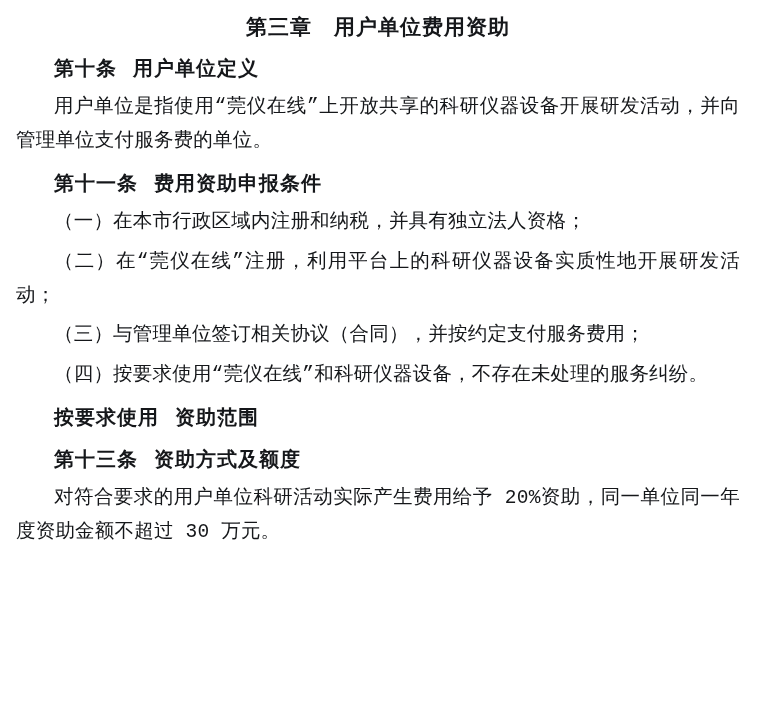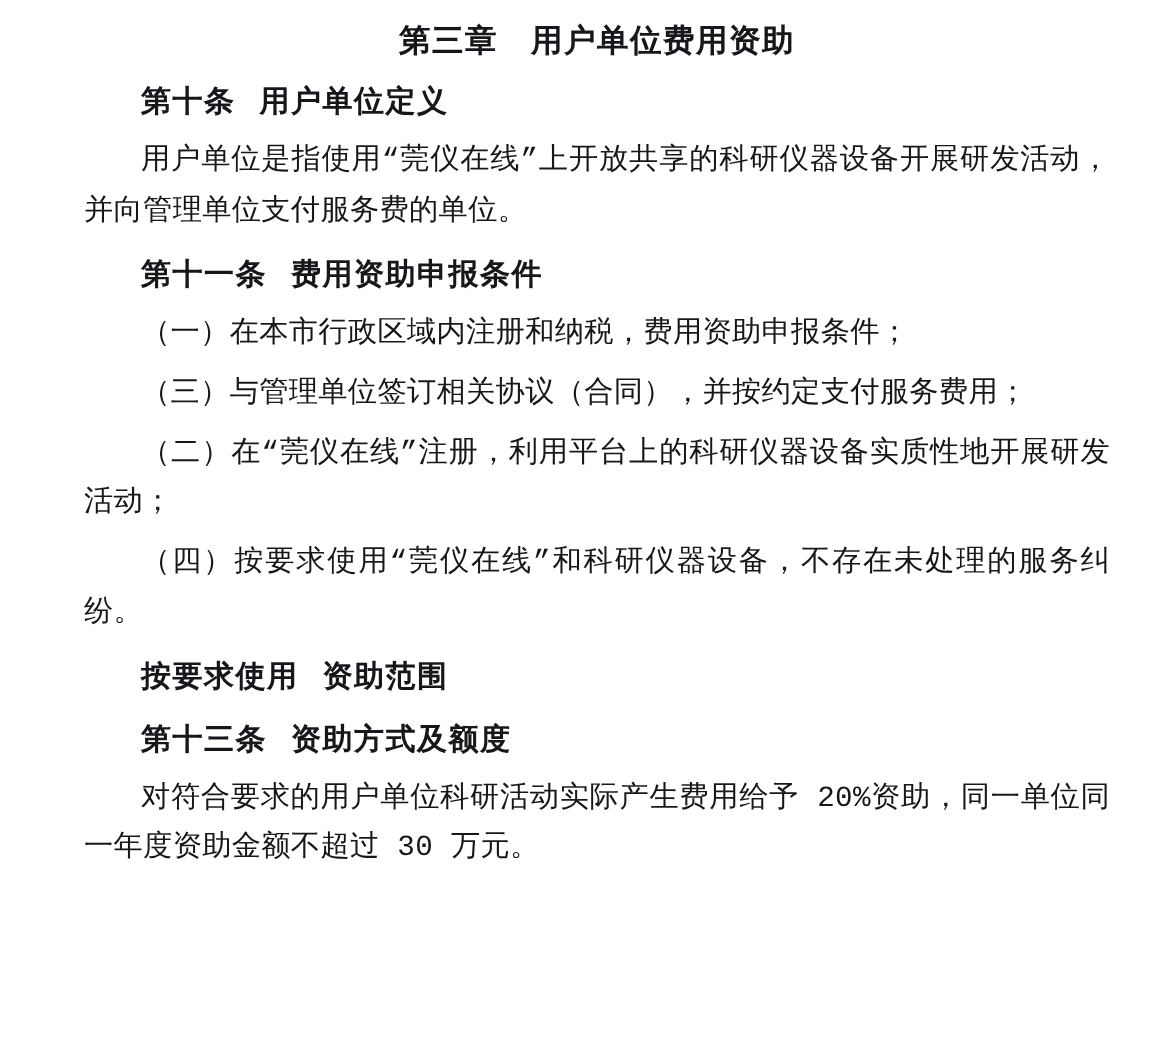--- a/index.html
+++ b/index.html
@@ -12,21 +12,21 @@
     background: #ffffff;
     font-family: "DejaVu Serif", "Liberation Serif", serif;
     color: #15171a;
     overflow: hidden;
   }
   .page {
     position: relative;
     width: 776px;
     height: 705px;
     box-sizing: border-box;
-    padding: 8px 36px 0 56px;
+    padding: 8px 36px 0 16px;
   }
   .chapter-title {
     text-align: center;
     font-size: 21px;
     font-weight: bold;
     letter-spacing: 1px;
     margin: 4px 0 14px 0;
     line-height: 1.4;
   }
   .chapter-title .gap {
@@ -70,23 +70,23 @@
   </div>
 
   <div class="article-heading">
     <span>第十条</span><span class="gap"></span><span>用户单位定义</span>
   </div>
   <p class="body-text">用户单位是指使用“莞仪在线”上开放共享的科研仪器设备开展研发活动，并向管理单位支付服务费的单位。</p>
 
   <div class="article-heading">
     <span>第十一条</span><span class="gap"></span><span>费用资助申报条件</span>
   </div>
-  <p class="body-text item">（一）在本市行政区域内注册和纳税，费用资助申报条件；</p>
+  <p class="body-text item">（一）在本市行政区域内注册和纳税，并具有独立法人资格；</p>
+  <p class="body-text item">（二）在“莞仪在线”注册，利用平台上的科研仪器设备实质性地开展研发活动；</p>
   <p class="body-text item">（三）与管理单位签订相关协议（合同），并按约定支付服务费用；</p>
-  <p class="body-text item">（二）在“莞仪在线”注册，利用平台上的科研仪器设备实质性地开展研发活动；</p>
   <p class="body-text item">（四）按要求使用“莞仪在线”和科研仪器设备，不存在未处理的服务纠纷。</p>
 
   <div class="article-heading">
     <span>按要求使用</span><span class="gap"></span><span>资助范围</span>
   </div>
 
   <div class="article-heading">
     <span>第十三条</span><span class="gap"></span><span>资助方式及额度</span>
   </div>
   <p class="body-text">对符合要求的用户单位科研活动实际产生费用给予 20%资助，同一单位同一年度资助金额不超过 30 万元。</p>

